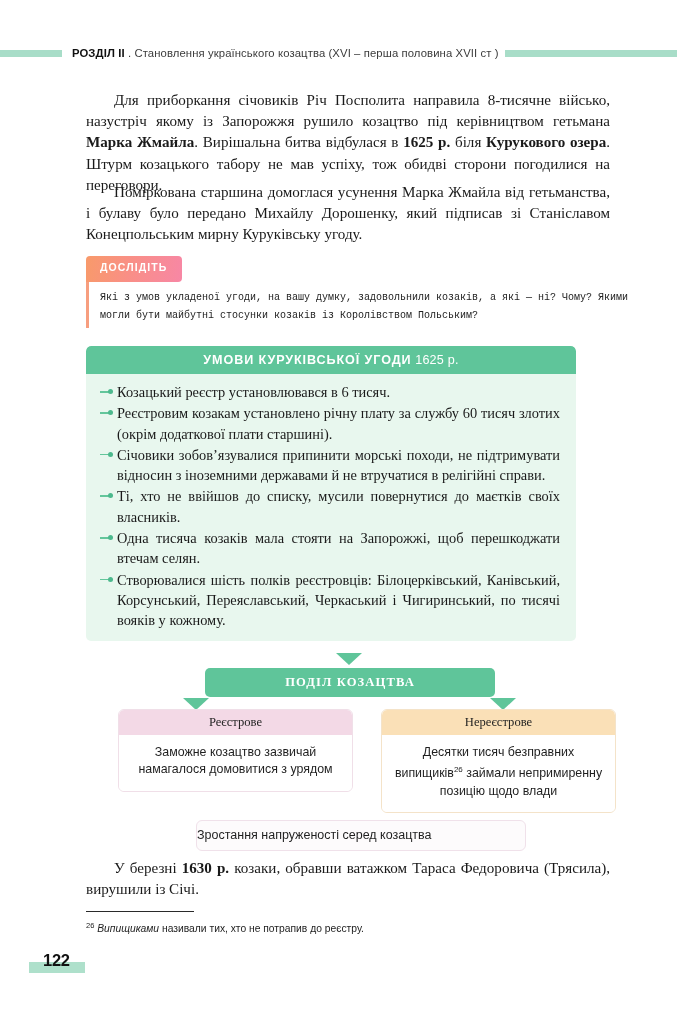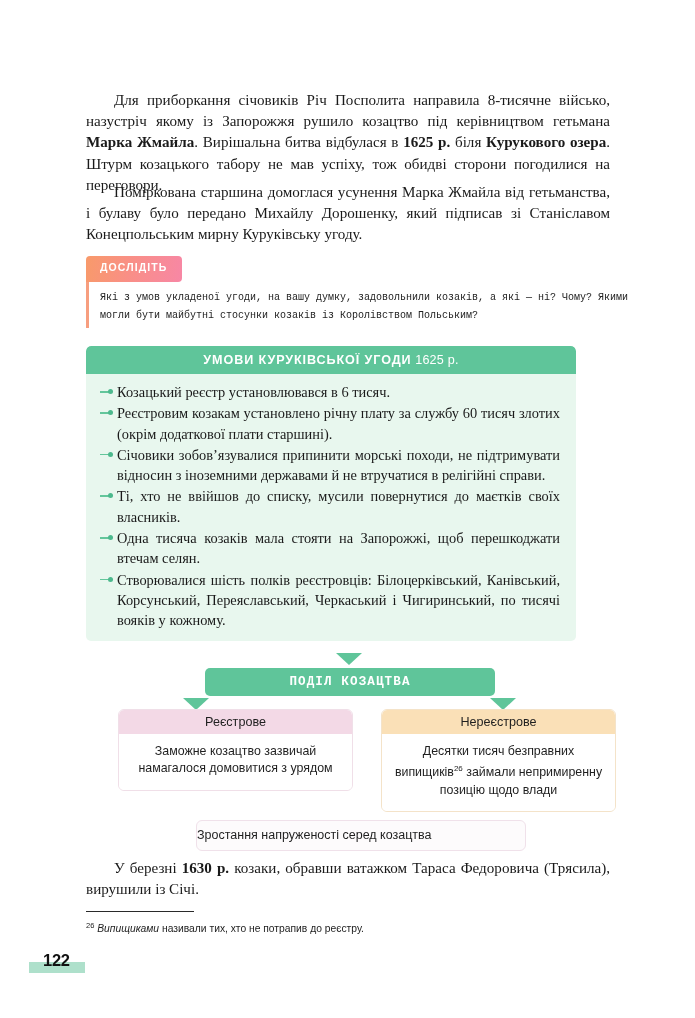--- a/index.html
+++ b/index.html
@@ -176,21 +176,21 @@
   #arrow-top { left: 336px; top: 653px; }
 
   .division-banner {
     position: absolute;
     left: 205px;
     top: 668px;
     width: 290px;
     background: #5fc59a;
     color: #fff;
     text-align: center;
-    font-family: Liberation Mono, monospace;
+    font-family: Liberation Serif, serif;
     font-weight: 700;
     font-size: 12.6px;
     letter-spacing: 1.1px;
     padding: 7px 0 7px 0;
     border-radius: 5px;
   }
 
   #arrow-left  { left: 183px; top: 698px; }
   #arrow-right { left: 490px; top: 698px; }
 
@@ -201,21 +201,21 @@
     background: #fdfdfd;
     border: 1px solid #ece6ea;
     border-radius: 6px;
     overflow: hidden;
     text-align: center;
   }
   #cat-box-reg    { left: 118px; border-color: #f0dfe8; }
   #cat-box-nonreg { left: 381px; border-color: #f4e3c9; }
 
   .cat-head {
-    font-family: Liberation Sans, sans-serif;
+    font-family: Liberation Serif, serif;
     font-size: 12.6px;
     color: #1f1f1f;
     padding: 5px 0 5px 0;
     border-radius: 5px 5px 0 0;
   }
   #cat-box-reg .cat-head    { background: #f3d9e6; }
   #cat-box-nonreg .cat-head { background: #fae0b7; }
 
   .cat-body {
     font-family: "Liberation Sans", "DejaVu Sans", sans-serif;
@@ -282,20 +282,27 @@
     font-size: 16.5px;
     color: #111;
     letter-spacing: -0.3px;
   }
 </style>
 </head>
 <body>
 
 <div class="page">
 
+  <div class="running-header">
+    <div class="header-bar-left"></div>
+    <div class="header-text">
+      <b>РОЗДІЛ II</b><span> . </span><span>Становлення українського козацтва (XVI – перша половина XVII ст )</span>
+    </div>
+    <div class="header-bar-right"></div>
+  </div>
 
   <p class="body-text" id="para1"><span>Для приборкання січовиків Річ Посполита направила 8-тисячне військо, назустріч якому із Запорожжя рушило козацтво під керівництвом гетьмана </span><b>Марка Жмайла</b><span>. Вирішальна битва відбулася в </span><b>1625 р.</b><span> біля </span><b>Курукового озера</b><span>. Штурм козацького табору не мав успіху, тож обидві сторони погодилися на переговори.</span></p>
 
   <p class="body-text" id="para2">Поміркована старшина домоглася усунення Марка Жмайла від гетьманства, і булаву було передано Михайлу Дорошенку, який підписав зі Станіславом Конецпольським мирну Куруківську угоду.</p>
 
   <div class="explore-block">
     <span class="explore-badge">ДОСЛІДІТЬ</span>
     <div class="explore-body">Які з умов укладеної угоди, на вашу думку, задовольнили козаків, а які — ні? Чому? Якими могли бути майбутні стосунки козаків із Королівством Польським?</div>
   </div>
 

